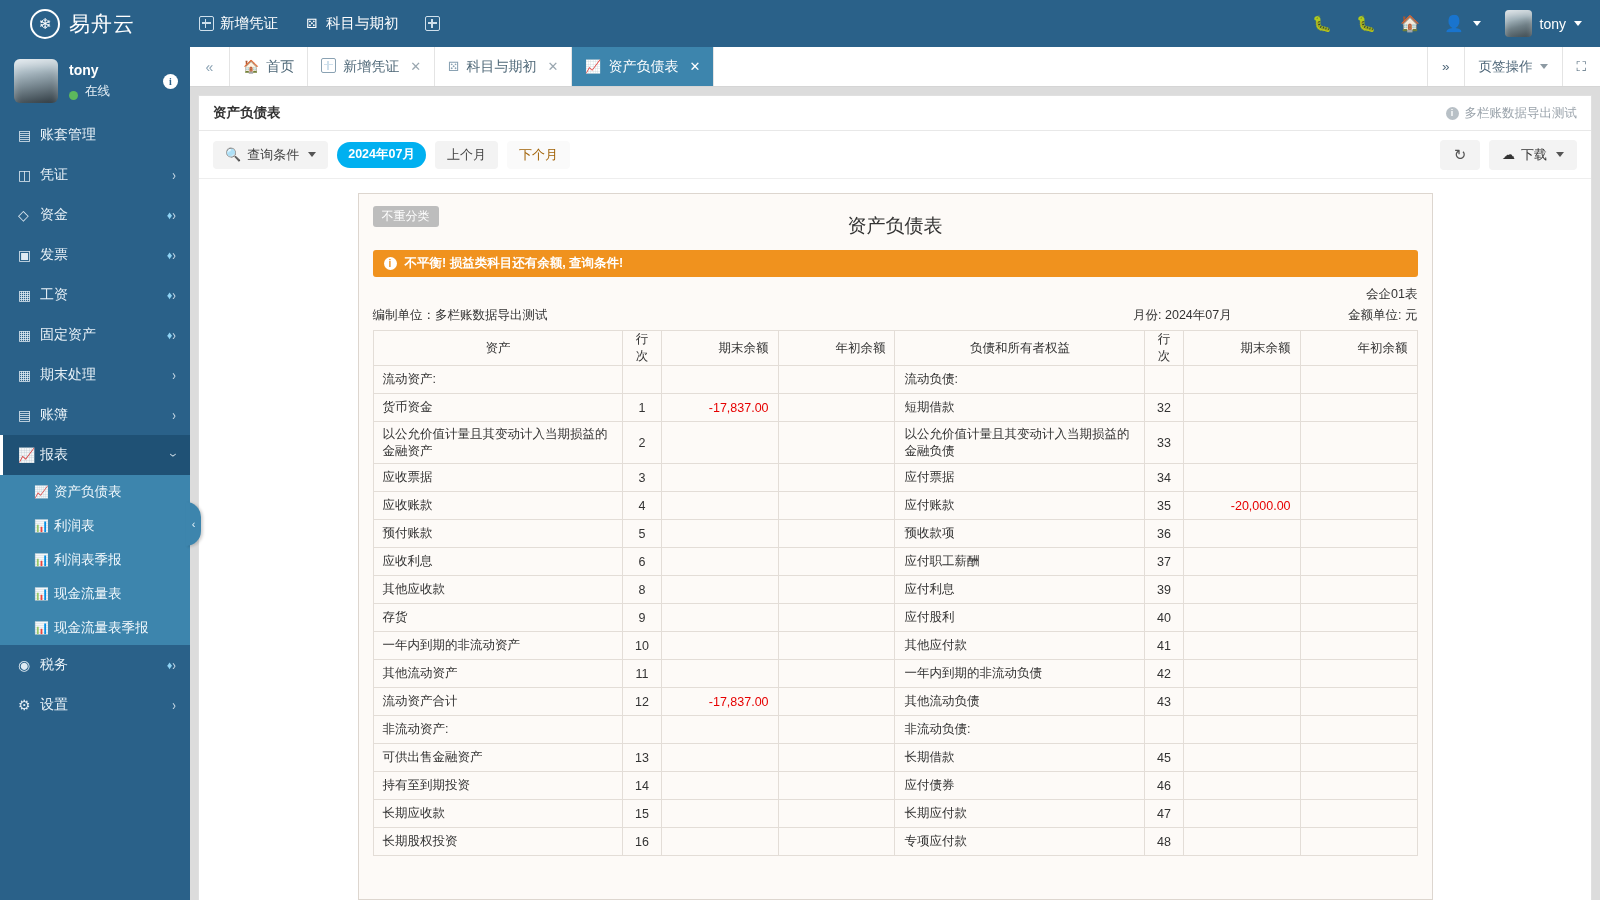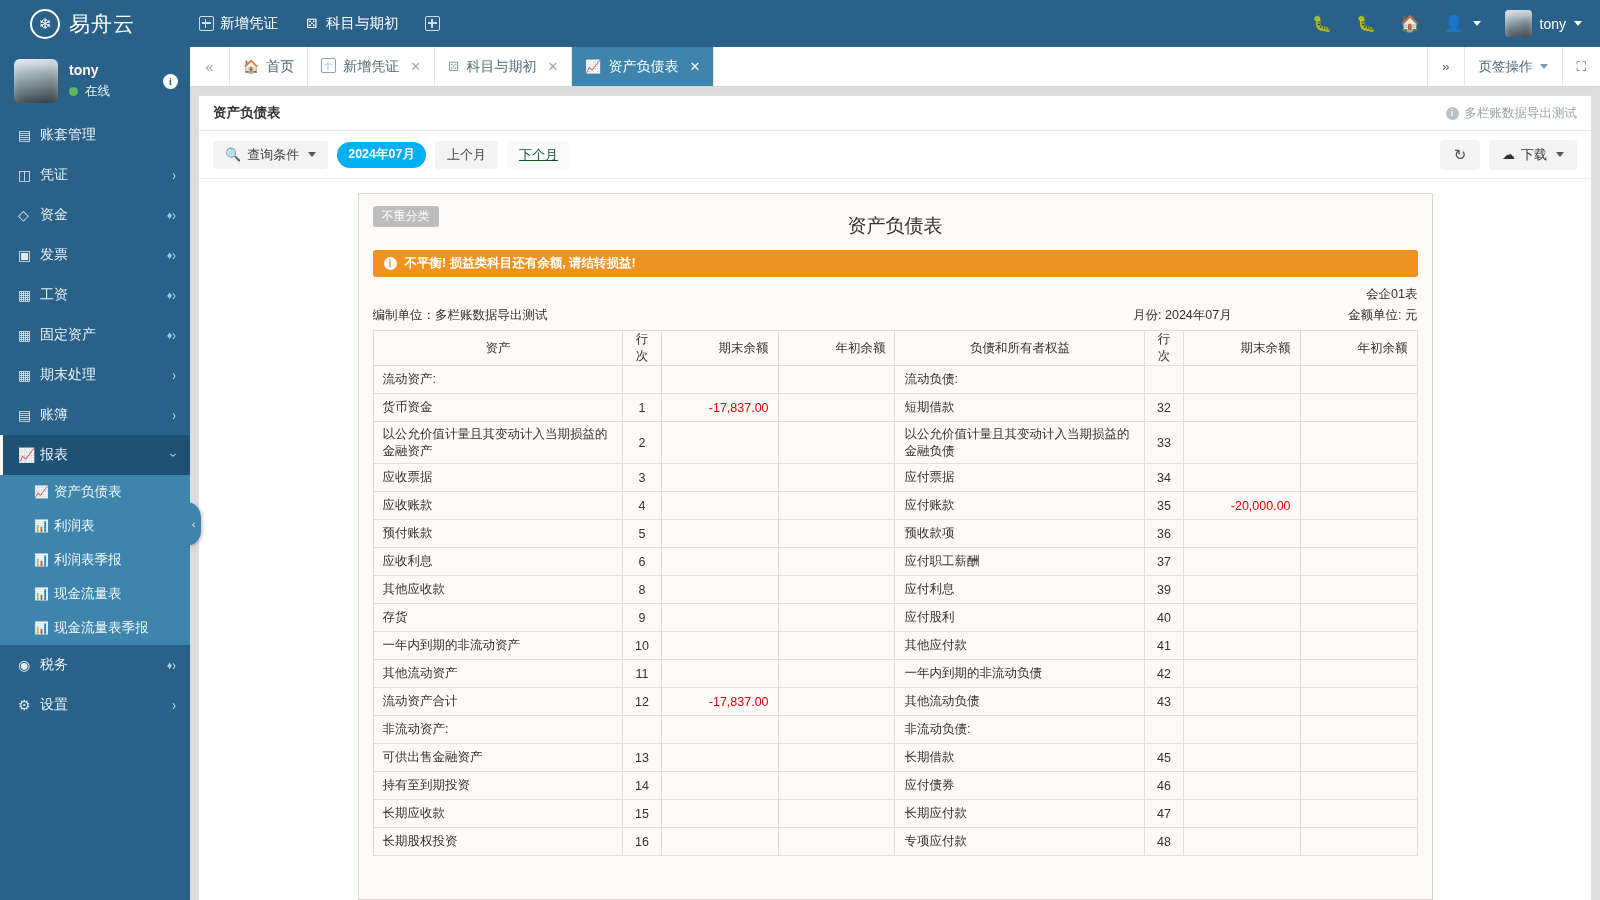--- a/index.html
+++ b/index.html
@@ -82,21 +82,21 @@
   }
   .profile { display: flex; align-items: center; padding: 12px 12px 12px 14px; gap: 11px; }
   .avatar-lg {
     width: 44px; height: 44px; border-radius: 6px;
     background: linear-gradient(170deg,#dbe4ea 0%,#a9b9c2 30%,#7d8d96 55%,#2f3a41 100%);
     box-shadow: inset 0 7px 8px rgba(255,255,255,.3);
     flex-shrink: 0;
   }
   .profile-info { flex: 1; min-width: 0; }
   .profile-name { font-size: 14px; font-weight: bold; color: #fff; }
-  .profile-status { font-size: 12.5px; margin-top: 5px; display: flex; align-items: center; gap: 7px; }
+  .profile-status { font-size: 12.5px; margin-top: 5px; display: flex; align-items: flex-end; gap: 7px; }
   .dot-online { width: 9px; height: 9px; border-radius: 50%; background: #5cb85c; display: inline-block; }
   .info-badge {
     width: 15px; height: 15px; border-radius: 50%;
     background: #fff; color: #2a6189;
     font-size: 10px; font-weight: bold;
     display: flex; align-items: center; justify-content: center;
     font-family: "Liberation Serif", serif;
   }
 
   .nav { font-size: 14px; }
@@ -191,21 +191,21 @@
   .toolbar {
     height: 48px; min-height: 48px;
     display: flex; align-items: center; gap: 9px;
     padding: 0 14px; border-bottom: 1px solid #eee;
   }
   .btn-grey {
     height: 28px; display: inline-flex; align-items: center; gap: 6px;
     padding: 0 12px; background: #f3f3f3; border-radius: 4px;
     font-size: 13px; color: #444; cursor: pointer; border: none;
   }
-  .btn-grey.disabled { color: #14532d; background: #fafafa; cursor: default; text-decoration: underline; }
+  .btn-grey.disabled { color: #a16207; background: #fafafa; cursor: default; }
   .btn-cyan {
     height: 26px; display: inline-flex; align-items: center;
     padding: 0 11px; background: #00b0f0; border-radius: 13px;
     font-size: 12.5px; color: #fff; cursor: pointer; font-weight: bold;
   }
   .toolbar-right { margin-left: auto; display: flex; align-items: center; gap: 9px; }
   .btn-icon-sq {
     width: 40px; height: 30px; background: #f3f3f3; border-radius: 4px;
     display: flex; align-items: center; justify-content: center;
     font-size: 15px; color: #555; cursor: pointer;
@@ -488,21 +488,21 @@
           </div>
         </div>
       </div>
 
       <div class="report-scroll">
         <div class="report-sheet">
           <span class="tag-grey">不重分类</span>
           <div class="report-title">资产负债表</div>
           <div class="alert-bar">
             <span class="ai">i</span>
-            <span>不平衡!  损益类科目还有余额, 请结转损益!</span>
+            <span>不平衡!  损益类科目还有余额, 查询条件!</span>
           </div>
           <div class="meta-line1">
             <span class="meta-spacer"></span>
             <span class="meta-mid"></span>
             <span>会企01表</span>
           </div>
           <div class="meta-line2">
             <span>编制单位：多栏账数据导出测试</span>
             <span class="meta-spacer"></span>
             <span class="meta-mid">月份: 2024年07月</span>

